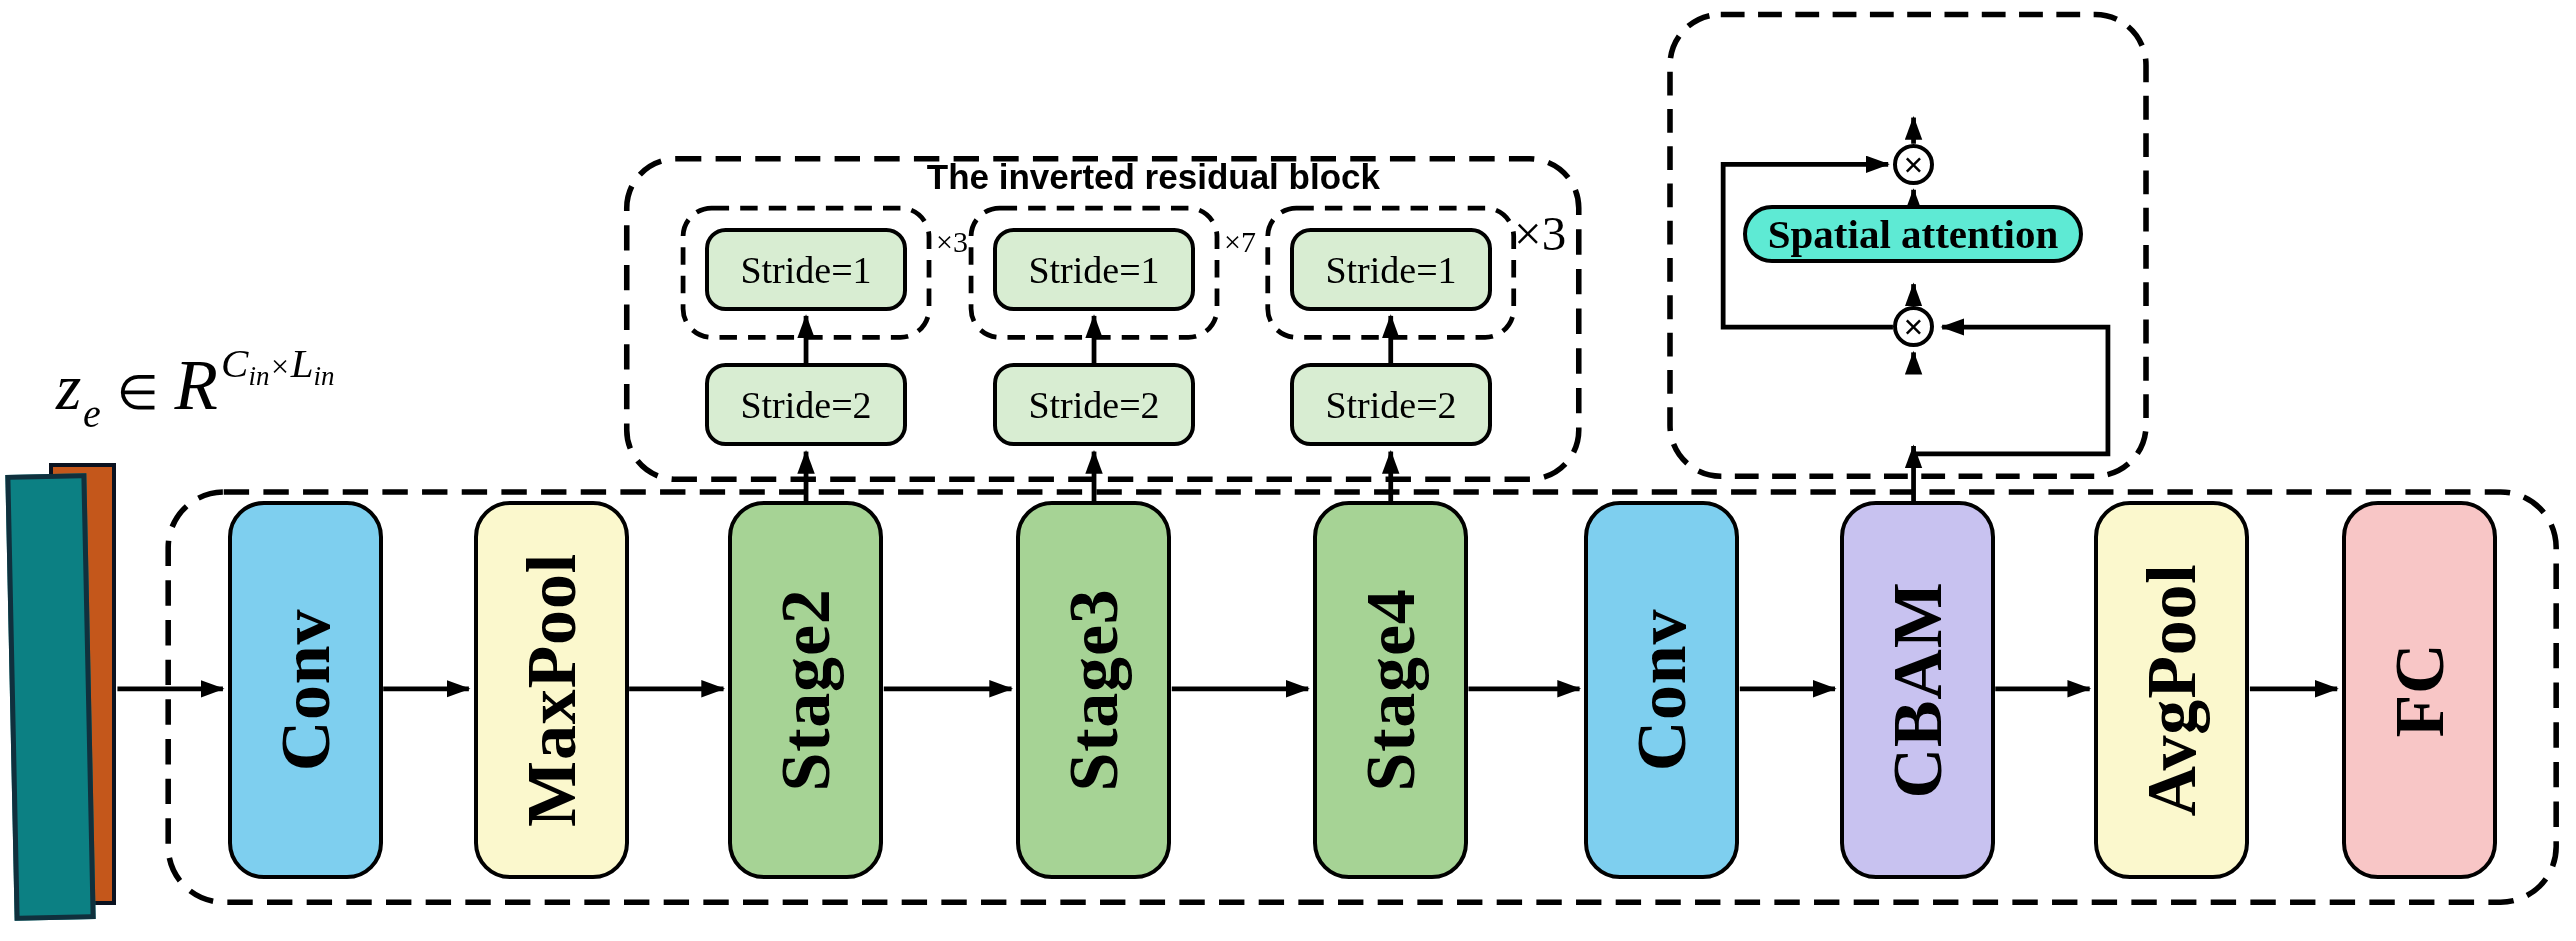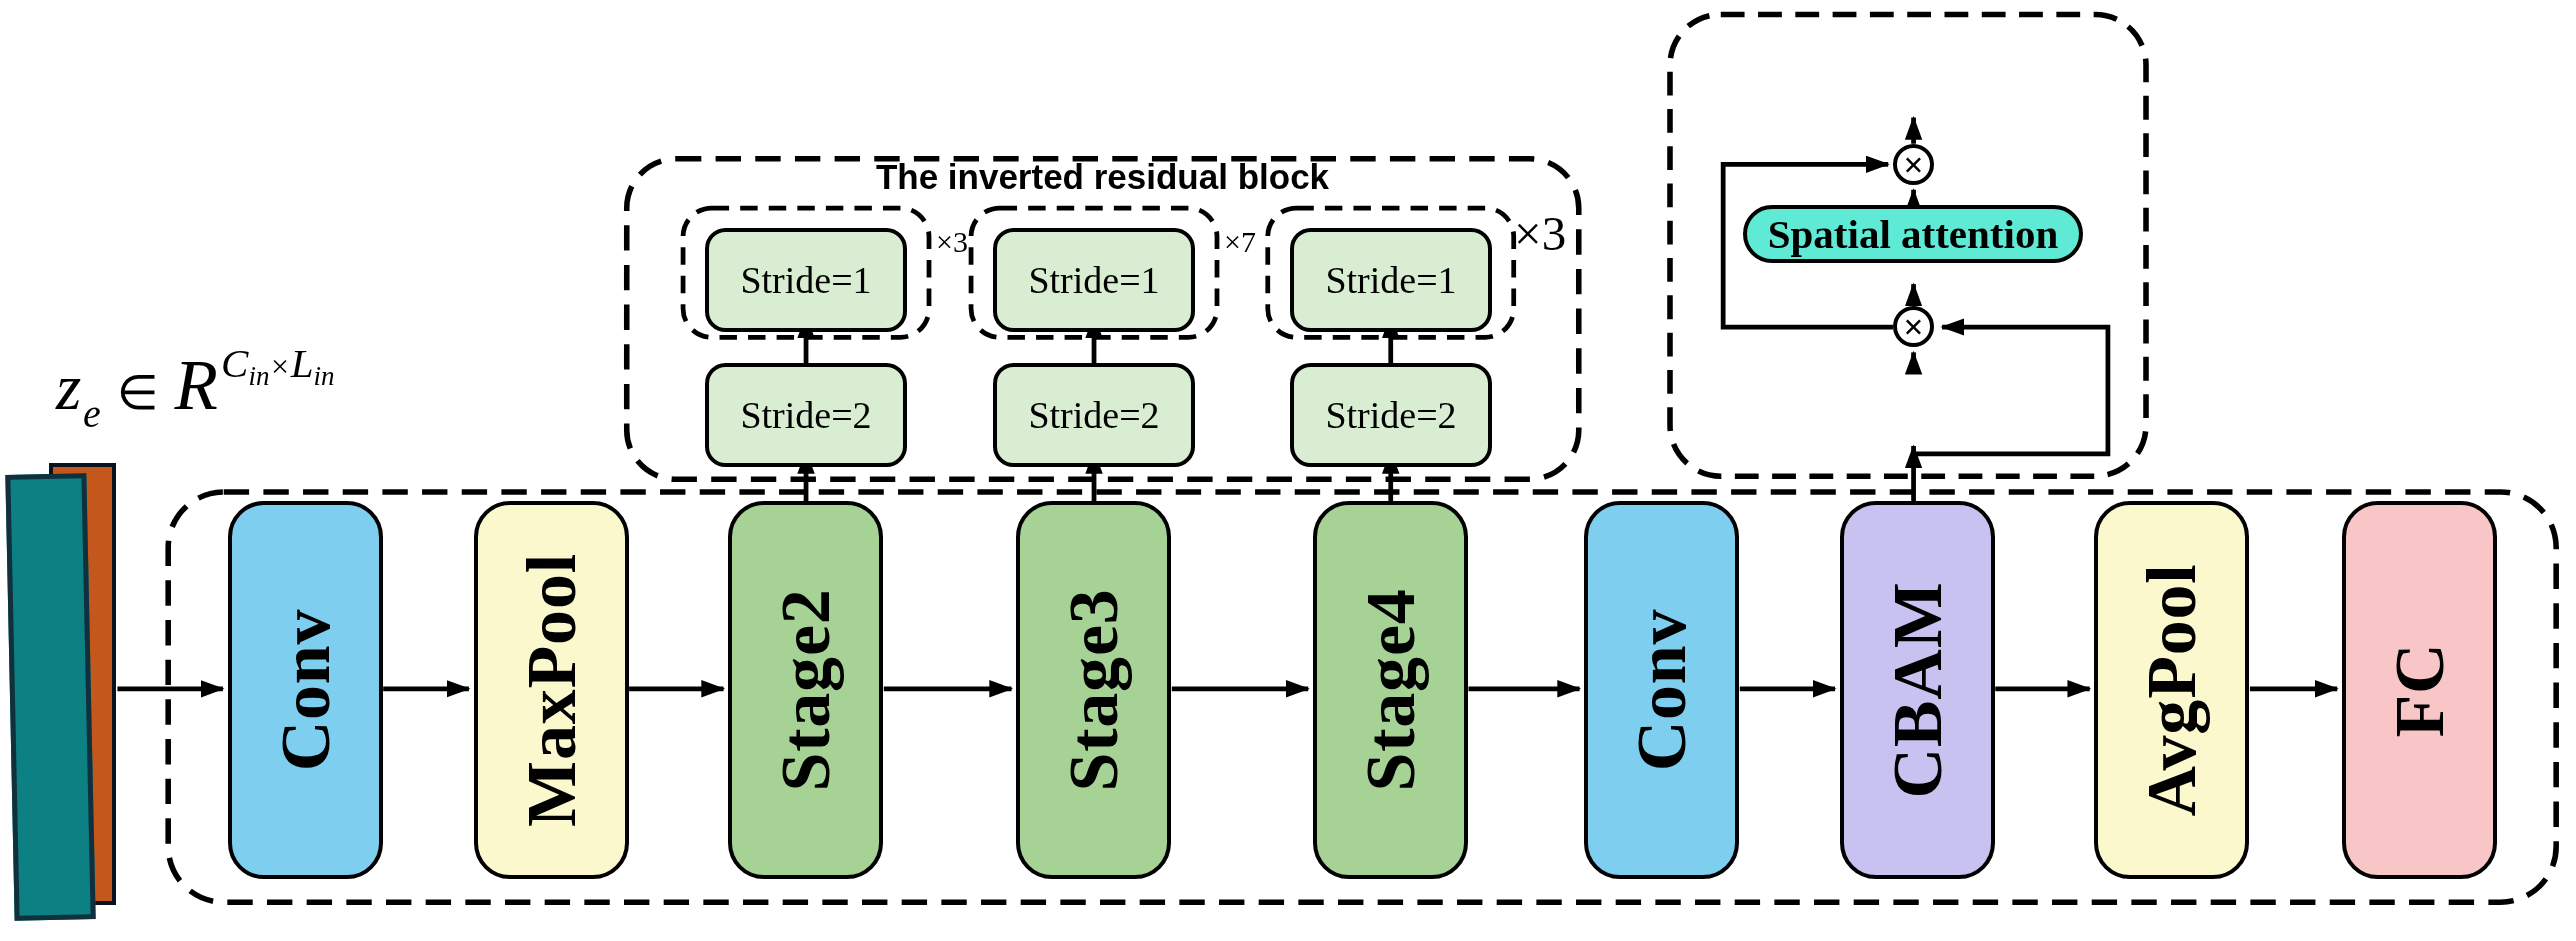--- a/index.html
+++ b/index.html
@@ -8,27 +8,27 @@
   #overlay{position:absolute;left:0;top:0;z-index:1;}
 
   
   .pbox{position:absolute;width:155px;height:378px;top:501px;box-sizing:border-box;
         border:4.8px solid #000;border-radius:36px;z-index:2;}
   .vlabel{position:absolute;left:50%;top:50%;transform:translate(-50%,-50%) rotate(-90deg);
           white-space:nowrap;font-family:"Liberation Serif",serif;font-weight:bold;
           font-size:70px;color:#000;letter-spacing:0.8px;}
 
   
-  .sbox{position:absolute;width:202px;height:104px;box-sizing:border-box;border:4.8px solid #000;
+  .sbox{position:absolute;width:202px;height:83px;box-sizing:border-box;border:4.8px solid #000;
         border-radius:20.6px;z-index:2;display:flex;align-items:center;justify-content:center;
         font-family:"Liberation Serif",serif;font-size:38px;color:#000;}
   .repeat{position:absolute;z-index:2;font-family:"Liberation Serif",serif;font-size:30px;color:#000;}
   .repeat.big{font-size:49px;}
 
-  .irb-title{position:absolute;left:825px;top:157px;width:555px;text-align:center;z-index:2;
+  .irb-title{position:absolute;left:825px;top:157px;width:555px;text-align:right;z-index:2;
              font-family:"Liberation Sans",sans-serif;font-weight:bold;font-size:35px;color:#000;}
 
   
   .pill{position:absolute;box-sizing:border-box;border:4.8px solid #000;z-index:2;
         display:flex;align-items:center;justify-content:center;
         font-family:"Liberation Serif",serif;font-weight:bold;font-size:41px;color:#000;}
   .otimes{position:absolute;width:41px;height:41px;box-sizing:border-box;border:4.8px solid #000;
           border-radius:50%;background:#fff;z-index:3;display:flex;align-items:center;
           justify-content:center;font-weight:bold;font-size:36px;line-height:1;
           font-family:"Liberation Serif",serif;color:#000;}

